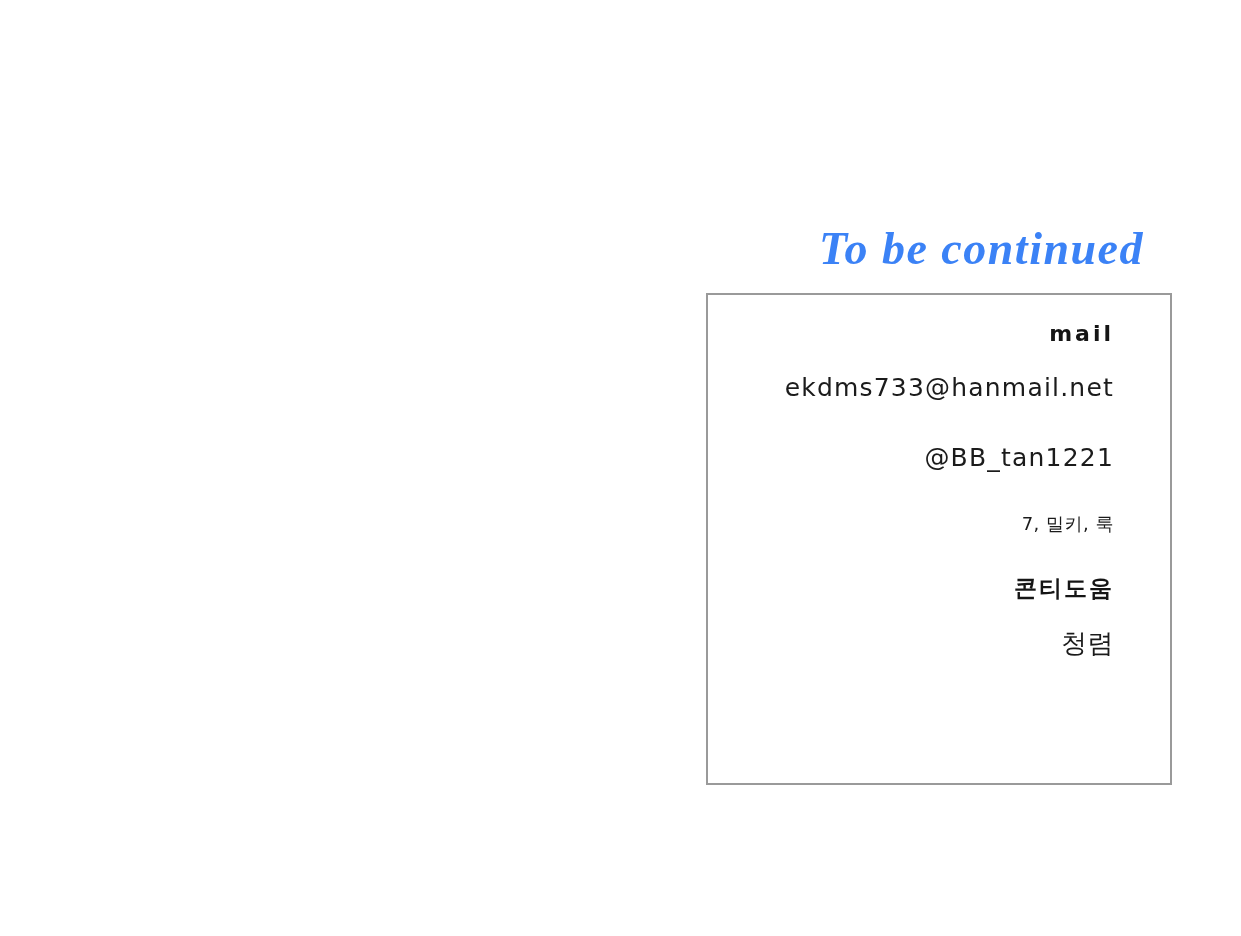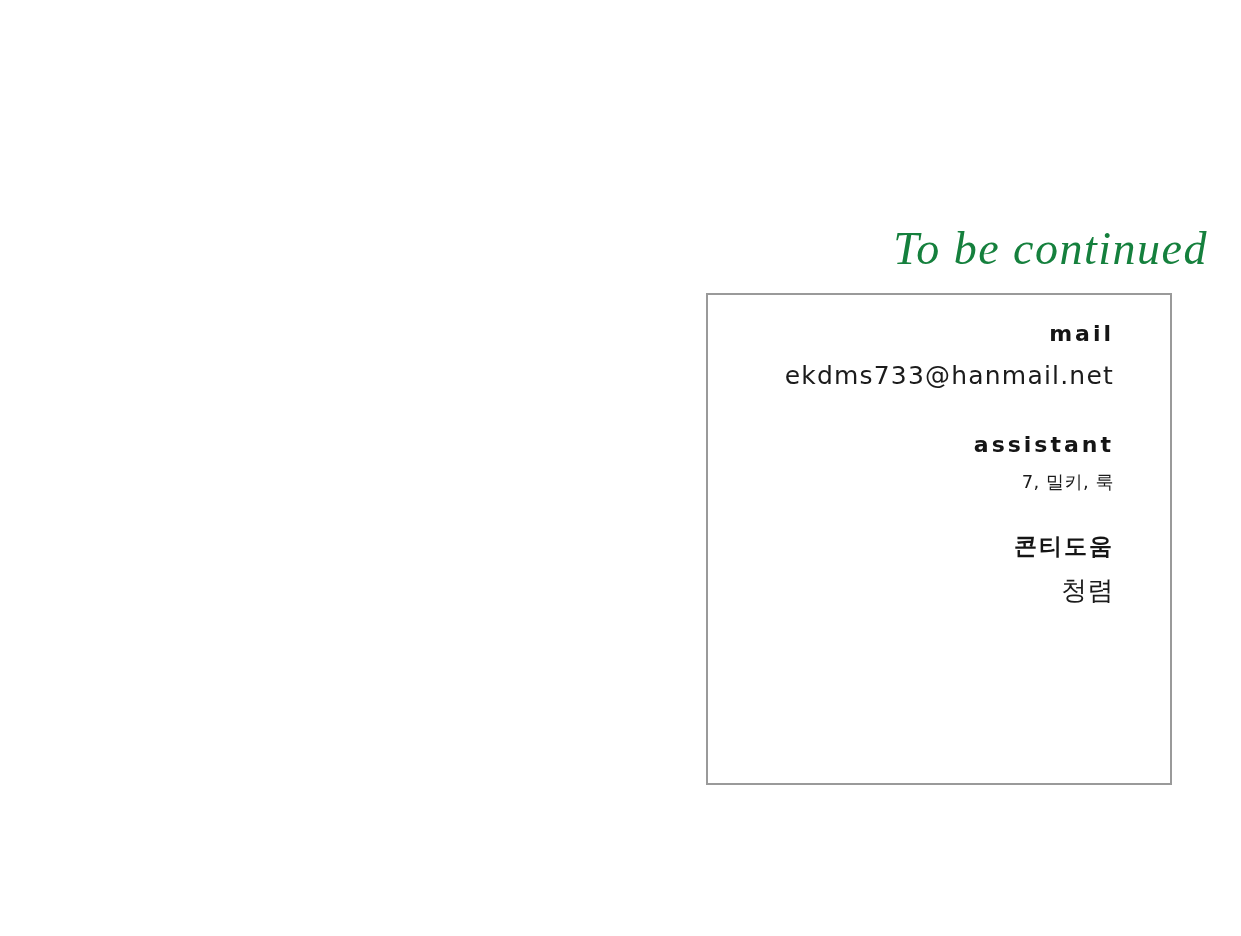--- a/index.html
+++ b/index.html
@@ -13,30 +13,30 @@
     font-family: "Liberation Sans", sans-serif;
     overflow: hidden;
     position: relative;
   }
   .page {
     position: absolute;
     inset: 0;
   }
   .to-be-continued {
     position: absolute;
-    left: 728px;
+    left: 664px;
     top: 222px;
     width: 480px;
     text-align: right;
     font-family: "Liberation Serif", serif;
     font-style: italic;
-    font-weight: 400;
+    font-weight: 700;
     font-size: 46px;
     letter-spacing: 1.5px;
-    color: #15803d;
+    color: #3b82f6;
     white-space: nowrap;
   }
   .credits-box {
     position: absolute;
     left: 706px;
     top: 293px;
     width: 466px;
     height: 492px;
     border: 2px solid #9a9a9a;
     box-sizing: border-box;
@@ -66,21 +66,21 @@
     color: #151515;
     line-height: 1.5;
   }
   .credit-value {
     font-family: "DejaVu Sans", sans-serif;
     font-weight: 400;
     font-size: 25px;
     letter-spacing: 1.2px;
     color: #1b1b1b;
     line-height: 1.45;
-    margin-top: 8px;
+    margin-top: 20px;
   }
   .credit-block.ko .credit-label {
     font-size: 23px;
     letter-spacing: 2px;
     margin-top: 28px;
   }
   .credit-block.ko .credit-value {
     font-size: 26px;
     letter-spacing: 0.5px;
   }
@@ -98,24 +98,24 @@
 
   <div class="credits-box">
     <div class="credits-inner">
 
       <div class="credit-block mail">
         <div class="credit-label">mail</div>
         <div class="credit-value">ekdms733@hanmail.net</div>
       </div>
 
       <div class="credit-block twitter">
+        <div class="credit-value">@BB_tan1221</div>
       </div>
 
       <div class="credit-block assistant">
-        <div class="credit-label">assistant</div>
         <div class="credit-value">7, 밀키, 룩</div>
       </div>
 
       <div class="credit-block ko">
         <div class="credit-label">콘티도움</div>
         <div class="credit-value">청렴</div>
       </div>
 
     </div>
   </div>

